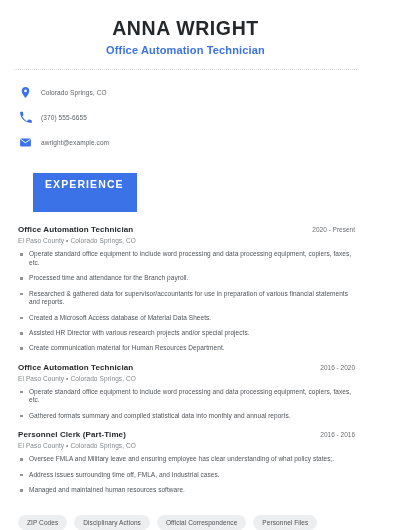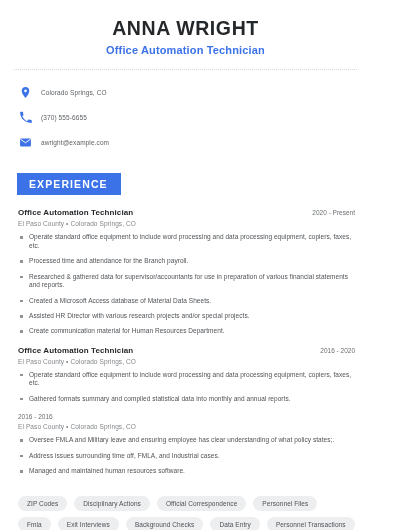--- a/index.html
+++ b/index.html
@@ -75,22 +75,22 @@
   }
 
   
   .section-badge {
     display: inline-block;
     background: #3b72e8;
     color: #ffffff;
     font-size: 10.5px;
     font-weight: bold;
     letter-spacing: 1.1px;
-    padding: 5px 13px 5px 12px;
-    margin-left: 3px;
+    padding: 5px 13px 22px 12px;
+    margin-left: 19px;
   }
   .experience-section { margin-top: 21px; }
   .skills-section { margin-top: 20px; }
 
   
   .jobs { margin-top: 13px; padding-left: 4px; }
   .job { margin-bottom: 10px; }
   .job-head {
     display: flex;
     justify-content: space-between;
@@ -222,20 +222,21 @@
             <div class="job-dates">2016 - 2020</div>
           </div>
           <div class="job-meta">El Paso County  •  Colorado Springs, CO</div>
           <ul class="bullets">
             <li>Operate standard office equipment to include word processing and data processing equipment, copiers, faxes, etc.</li>
             <li>Gathered formats summary and compiled statistical data into monthly and annual reports.</li>
           </ul>
         </div>
         <div class="job">
           <div class="job-head">
+            <div class="job-position">Personnel Clerk (Part-Time)</div>
             <div class="job-dates">2016 - 2016</div>
           </div>
           <div class="job-meta">El Paso County  •  Colorado Springs, CO</div>
           <ul class="bullets">
             <li>Oversee FMLA and Military leave and ensuring employee has clear understanding of what policy states;.</li>
             <li>Address issues surrounding time off, FMLA, and Industrial cases.</li>
             <li>Managed and maintained human resources software.</li>
           </ul>
         </div>
       </div>

